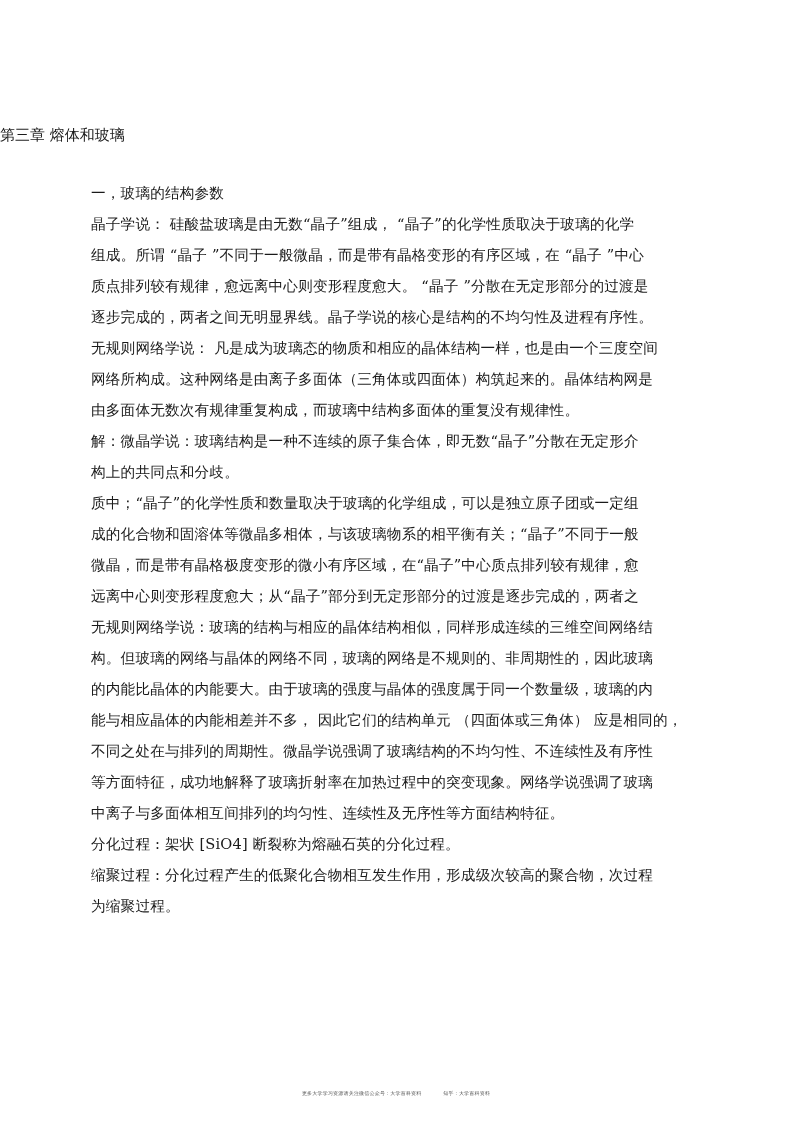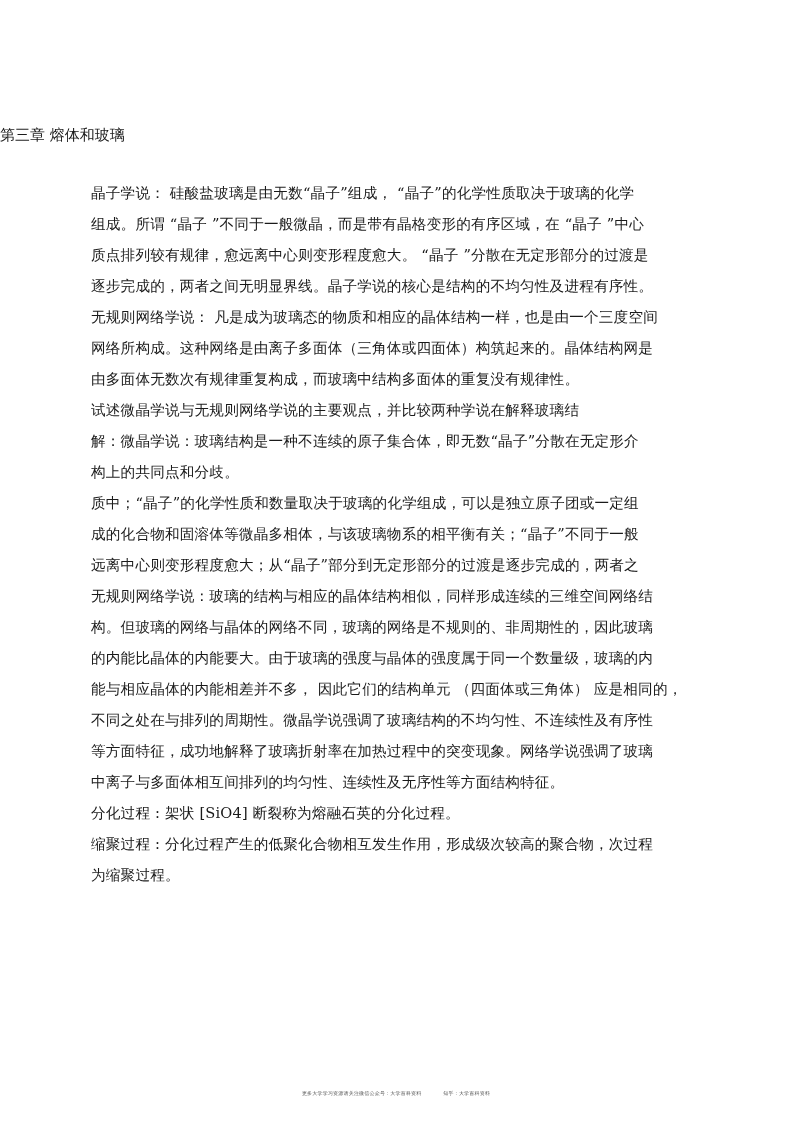--- a/index.html
+++ b/index.html
@@ -14,32 +14,33 @@
             font-size: 5px; color: #555; letter-spacing: 0.2px; }
   .footer span + span { margin-left: 20px; }
 </style>
 </head>
 <body>
 
 <div class="page">
   <div class="title">第三章 熔体和玻璃</div>
 
   <div class="body">
+    <div class="line">一，玻璃的结构参数</div>
     <div class="line">晶子学说：  硅酸盐玻璃是由无数“晶子”组成，   “晶子”的化学性质取决于玻璃的化学</div>
     <div class="line">组成。所谓 “晶子 ”不同于一般微晶，而是带有晶格变形的有序区域，在    “晶子 ”中心</div>
     <div class="line">质点排列较有规律，愈远离中心则变形程度愈大。   “晶子 ”分散在无定形部分的过渡是</div>
     <div class="line">逐步完成的，两者之间无明显界线。晶子学说的核心是结构的不均匀性及进程有序性。</div>
     <div class="line">无规则网络学说：  凡是成为玻璃态的物质和相应的晶体结构一样，也是由一个三度空间</div>
     <div class="line">网络所构成。这种网络是由离子多面体（三角体或四面体）构筑起来的。晶体结构网是</div>
     <div class="line">由多面体无数次有规律重复构成，而玻璃中结构多面体的重复没有规律性。</div>
-    <div class="line">试述微晶学说与无规则网络学说的主要观点，并比较两种学说在解释玻璃结</div>
     <div class="line">解：微晶学说：玻璃结构是一种不连续的原子集合体，即无数“晶子”分散在无定形介</div>
     <div class="line">构上的共同点和分歧。</div>
     <div class="line">质中；“晶子”的化学性质和数量取决于玻璃的化学组成，可以是独立原子团或一定组</div>
     <div class="line">成的化合物和固溶体等微晶多相体，与该玻璃物系的相平衡有关；“晶子”不同于一般</div>
+    <div class="line">微晶，而是带有晶格极度变形的微小有序区域，在“晶子”中心质点排列较有规律，愈</div>
     <div class="line">远离中心则变形程度愈大；从“晶子”部分到无定形部分的过渡是逐步完成的，两者之</div>
     <div class="line">无规则网络学说：玻璃的结构与相应的晶体结构相似，同样形成连续的三维空间网络结</div>
     <div class="line">构。但玻璃的网络与晶体的网络不同，玻璃的网络是不规则的、非周期性的，因此玻璃</div>
     <div class="line">的内能比晶体的内能要大。由于玻璃的强度与晶体的强度属于同一个数量级，玻璃的内</div>
     <div class="line">能与相应晶体的内能相差并不多，  因此它们的结构单元 （四面体或三角体） 应是相同的，</div>
     <div class="line">不同之处在与排列的周期性。微晶学说强调了玻璃结构的不均匀性、不连续性及有序性</div>
     <div class="line">等方面特征，成功地解释了玻璃折射率在加热过程中的突变现象。网络学说强调了玻璃</div>
     <div class="line">中离子与多面体相互间排列的均匀性、连续性及无序性等方面结构特征。</div>
     <div class="line">分化过程 : 架状 [SiO4]  断裂称为熔融石英的分化过程。</div>
     <div class="line">缩聚过程 : 分化过程产生的低聚化合物相互发生作用，形成级次较高的聚合物，次过程</div>

